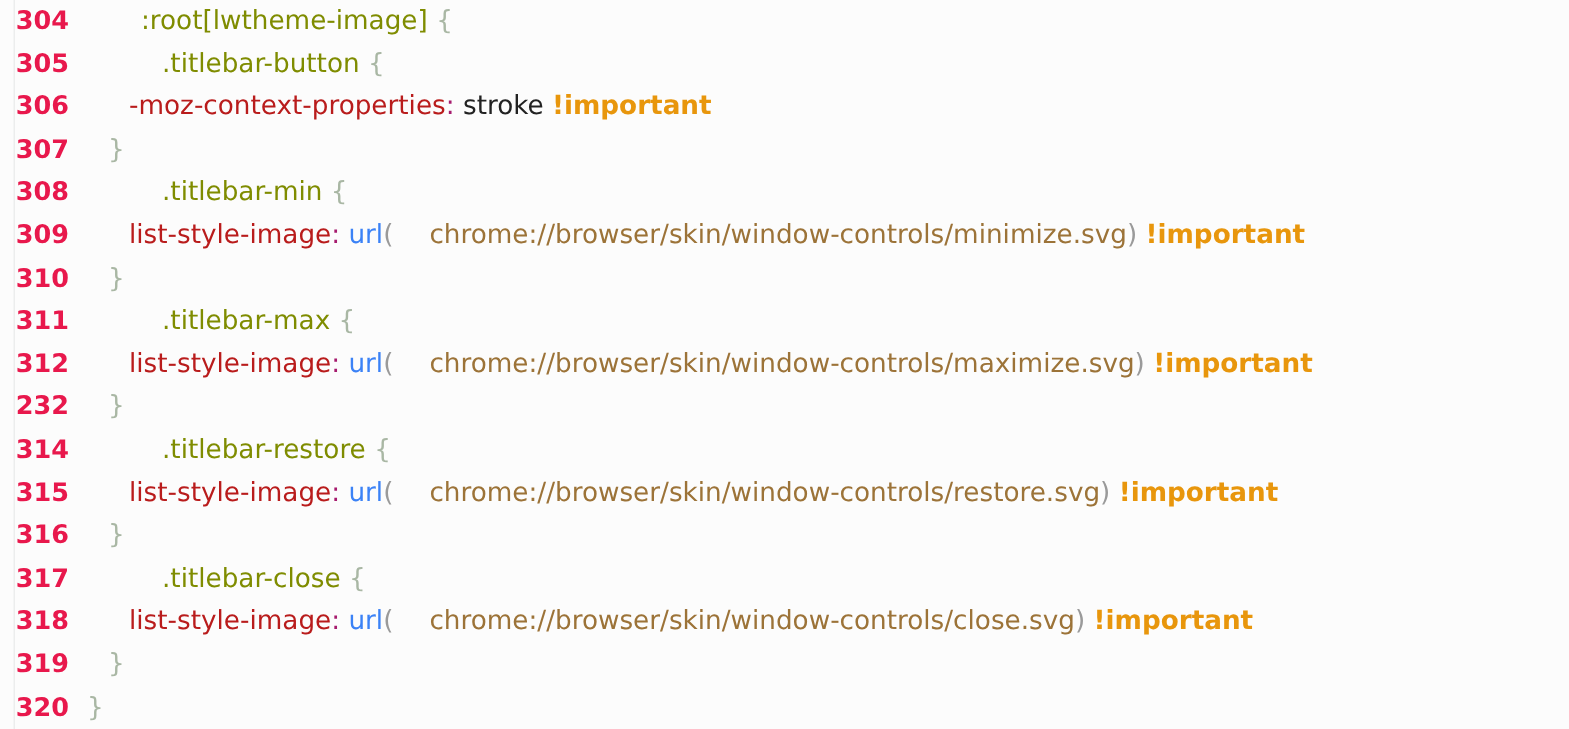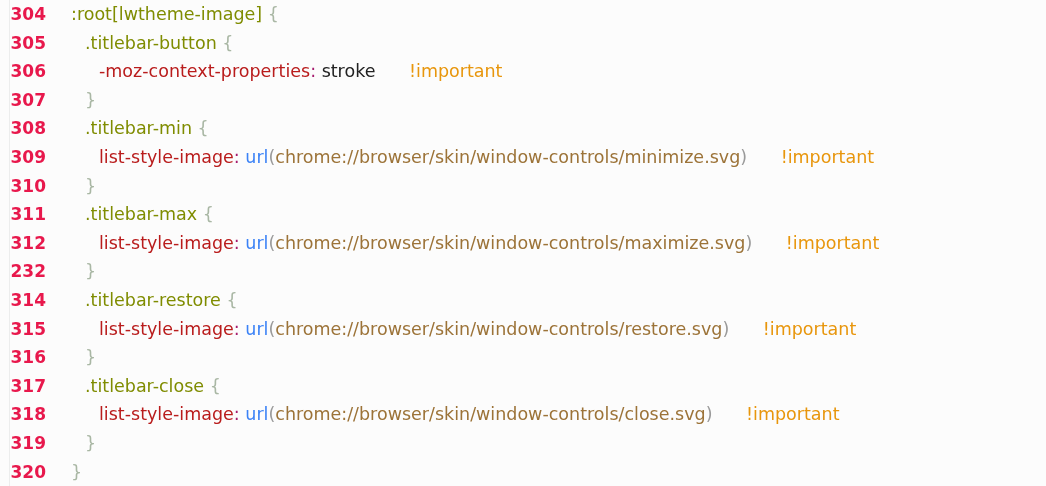--- a/index.html
+++ b/index.html
@@ -37,21 +37,20 @@
     top: 0;
     width: 1046px;
   }
 
   .code-line {
     display: flex;
     align-items: center;
     height: 28.6px;
     line-height: 28.6px;
     white-space: pre;
-    gap: 13px;
   }
 
   .line-number {
     flex: 0 0 auto;
     width: 46px;
     padding-right: 12px;
     text-align: right;
     box-sizing: content-box;
     font-family: "DejaVu Sans", "Liberation Sans", sans-serif;
     font-size: 17px;
@@ -62,29 +61,29 @@
 
   .line-content {
     flex: 1 1 auto;
     font-family: "DejaVu Sans", "Liberation Sans", sans-serif;
     font-size: 17.5px;
     white-space: pre;
     color: #222222;
   }
 
   
-  .tok-selector   { color: #7f8c00; }
+  .tok-selector   { color: #7f8c00; margin-left: 36px; }
   .tok-brace      { color: #a9b7a4; }
   .tok-property   { color: #b91c1c; }
   .tok-colon      { color: #a61b6e; }
   .tok-url-fn     { color: #3b82f6; }
   .tok-paren      { color: #9a9a9a; }
-  .tok-string     { color: #9c7338; }
+  .tok-string     { color: #9c7338; margin-left: 24px; }
   .tok-value      { color: #222222; }
-  .tok-important  { color: #e8960c; font-weight: normal; margin-left: 28px; }
+  .tok-important  { color: #e8960c; font-weight: bold; }
   .tok-plain      { color: #222222; }
 </style>
 </head>
 <body>
 
 <div id="code-view">
   <div id="left-rule"></div>
   <div id="code-lines">
       <div class="code-line"><span class="line-number">304</span><span class="line-content" style="padding-left: 0px;"><span class="tok-selector">:root[lwtheme-image]</span><span class="tok-plain"> </span><span class="tok-brace">{</span></span></div>
       <div class="code-line"><span class="line-number">305</span><span class="line-content" style="padding-left: 14px;"><span class="tok-selector">.titlebar-button</span><span class="tok-plain"> </span><span class="tok-brace">{</span></span></div>

